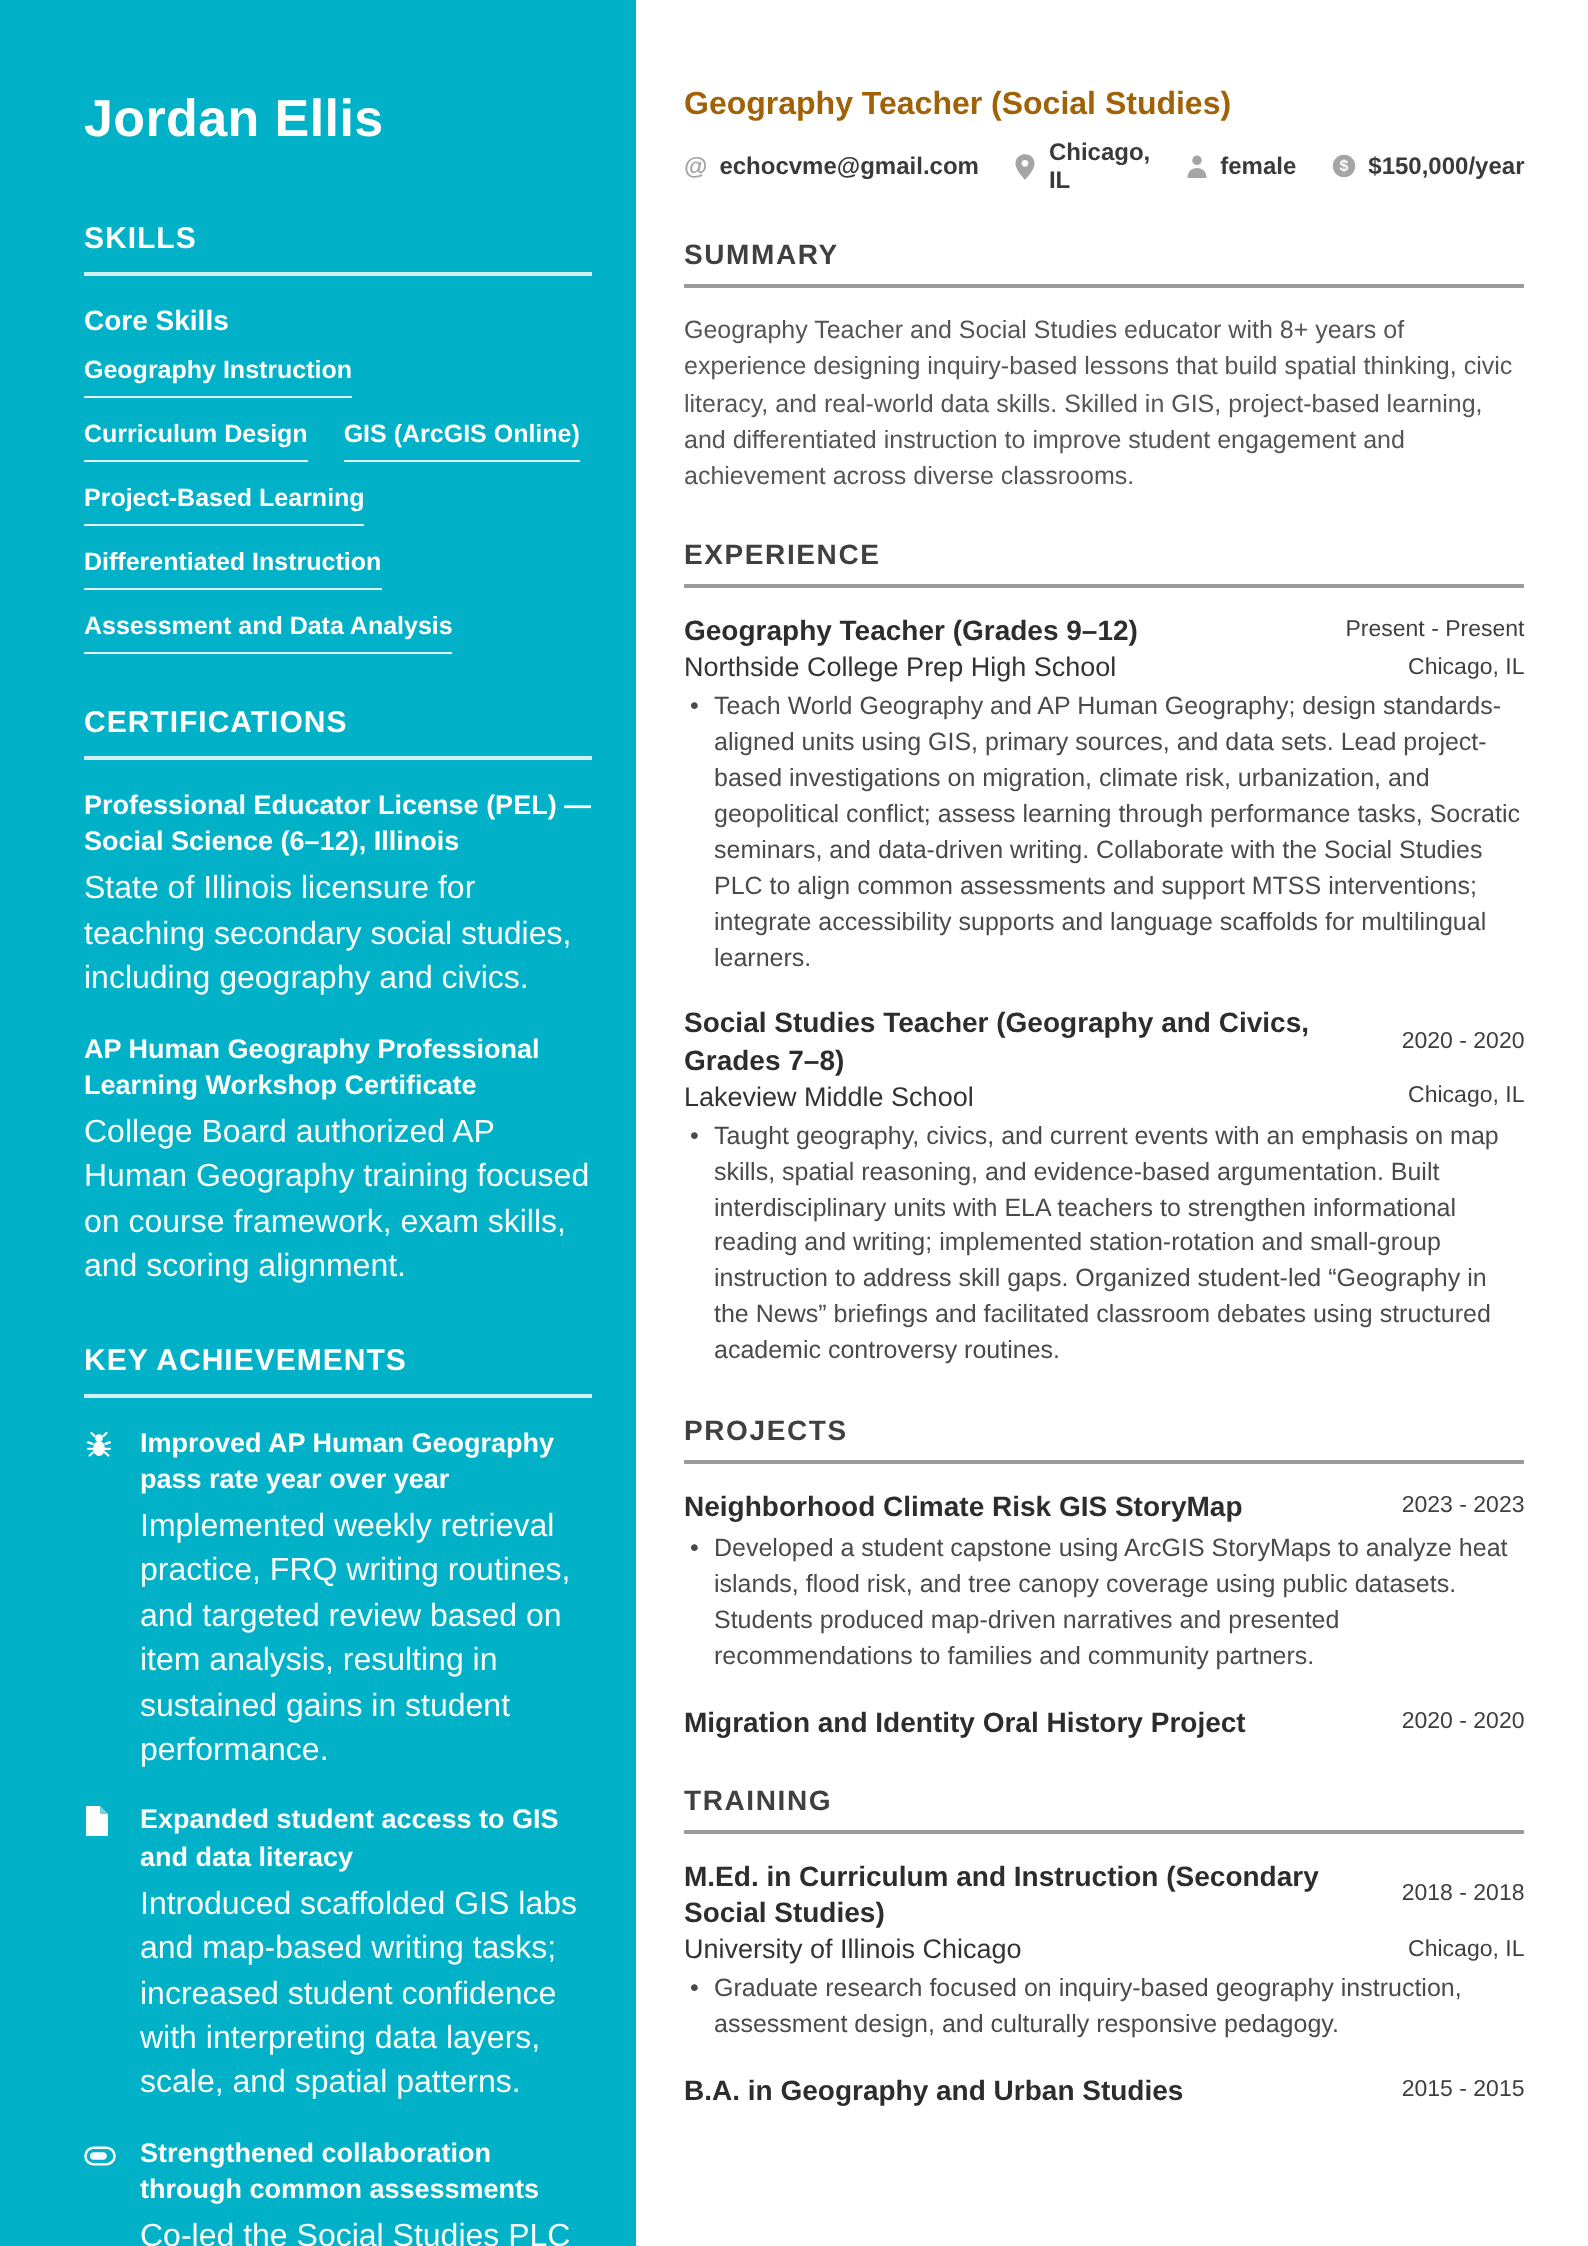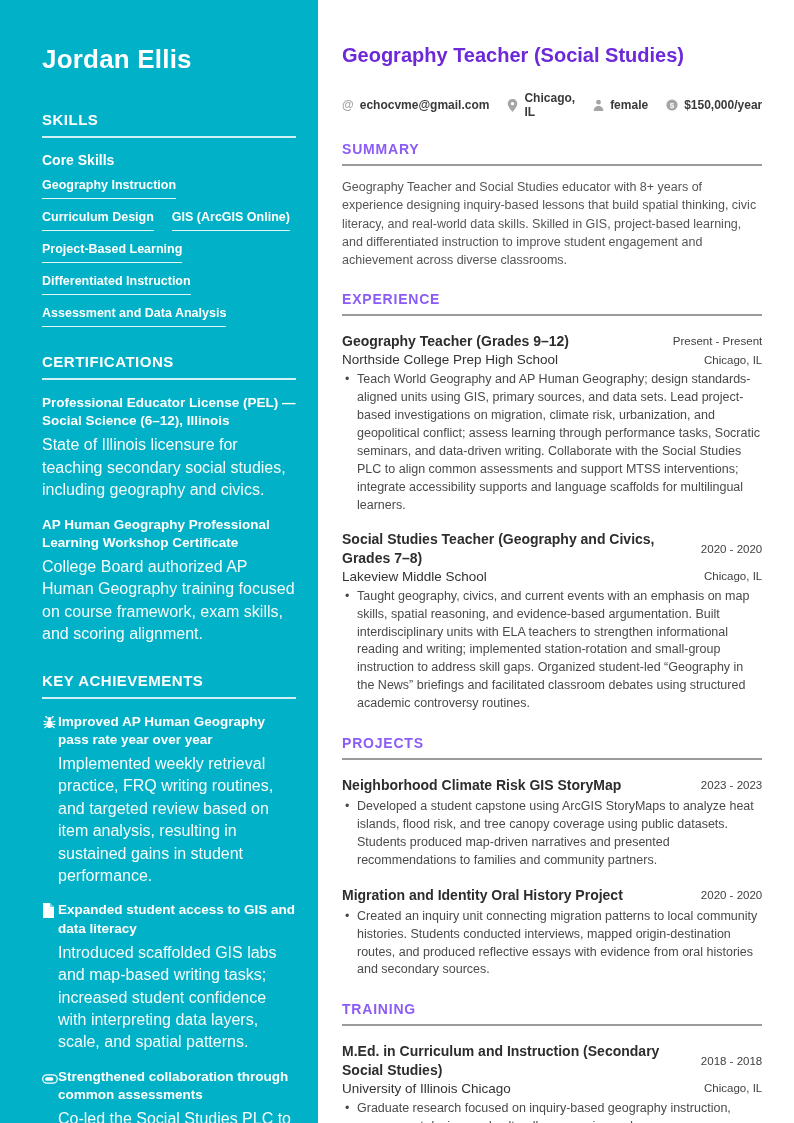--- a/index.html
+++ b/index.html
@@ -14,38 +14,38 @@
   .side-section { margin-bottom:26px; }
   .side-heading { font-size:15px; font-weight:600; letter-spacing:0.5px; }
   .side-divider { height:2px; background:rgba(255,255,255,0.82); margin:8px 0 14px; }
   .core-label { font-size:14px; font-weight:700; margin-bottom:10px; }
   .skills-grid { display:flex; flex-wrap:wrap; column-gap:18px; row-gap:11px; }
   .skill-item { font-size:12.5px; font-weight:700; padding-bottom:6px;
     border-bottom:1px solid rgba(255,255,255,0.88); }
   .cert-item { margin-bottom:14px; }
   .cert-title, .ach-title, .train-title { font-size:13.5px; font-weight:700; line-height:1.35; margin-bottom:4px; }
   .cert-desc, .ach-desc, .train-desc { font-size:16px; line-height:1.4; color:rgba(255,255,255,0.97); }
-  .ach-item { display:flex; margin-bottom:14px; }
+  .ach-item { display:flex; gap:12px; margin-bottom:14px; }
   .ach-icon { flex:0 0 16px; padding-top:2px; }
   .train-item { margin-bottom:13px; }
 
   
   .main { flex:1; display:flex; flex-direction:column; padding:44px 44px 14px 24px; }
-  .resume-title { font-size:20px; font-weight:600; color:#6d28d9; margin-bottom:24px; }
+  .resume-title { font-size:16px; font-weight:600; color:#a16207; margin-bottom:7px; }
   .contact-row { display:flex; align-items:center; gap:18px; }
   .contact-item { display:flex; align-items:center; gap:6px;
     font-size:12px; font-weight:700; color:#3a3a3a; }
   .contact-item .cicon { color:#a5a5a5; display:flex; align-items:center; }
   .main-section { margin-top:22px; }
-  .main-heading { font-size:14px; font-weight:600; color:#8b5cf6; letter-spacing:0.8px; }
+  .main-heading { font-size:14px; font-weight:600; color:#404040; letter-spacing:0.8px; }
   .main-divider { height:2px; background:#9b9b9b; margin:7px 0 12px; }
   .summary-text { font-size:12.5px; line-height:1.46; color:#555555; }
   .entry { margin-bottom:14px; }
   .entry:last-child { margin-bottom:0; }
-  .entry-row { display:flex; align-items:center; justify-content:space-between; gap:14px;margin-top:16px; }
+  .entry-row { display:flex; align-items:center; justify-content:space-between; gap:14px; }
   .entry-title { font-size:14px; font-weight:700; color:#2d2d2d; line-height:1.3; }
   .entry-dates { font-size:11.5px; color:#3f3f3f; white-space:nowrap; }
   .entry-sub { display:flex; align-items:center; justify-content:space-between; gap:26px; margin-top:2px; }
   .entry-company { font-size:13.5px; color:#333333; }
   .entry-location { font-size:11.5px; color:#3f3f3f; white-space:nowrap; }
   .bullets { margin-top:4px; }
   .bullet { position:relative; padding-left:15px; font-size:12.5px; line-height:1.43; color:#4a4a4a; }
   .bullet::before { content:"•"; position:absolute; left:3px; }
 </style>
 </head>
@@ -232,23 +232,20 @@
         <div class="bullets">
           <div class="bullet">Developed a student capstone using ArcGIS StoryMaps to analyze heat islands, flood risk, and tree canopy coverage using public datasets. Students produced map-driven narratives and presented recommendations to families and community partners.</div>
         </div>
       </div>
 
       <div class="entry">
         <div class="entry-row">
           <div class="entry-title">Migration and Identity Oral History Project</div>
           <div class="entry-dates">2020 - 2020</div>
         </div>
-        <div class="bullets">
-          <div class="bullet">Created an inquiry unit connecting migration patterns to local community histories. Students conducted interviews, mapped origin-destination routes, and produced reflective essays with evidence from oral histories and secondary sources.</div>
-        </div>
       </div>
     </section>
 
     <section class="main-section">
       <div class="main-heading">TRAINING</div>
       <div class="main-divider"></div>
 
       <div class="entry">
         <div class="entry-row">
           <div class="entry-title">M.Ed. in Curriculum and Instruction (Secondary Social Studies)</div>

